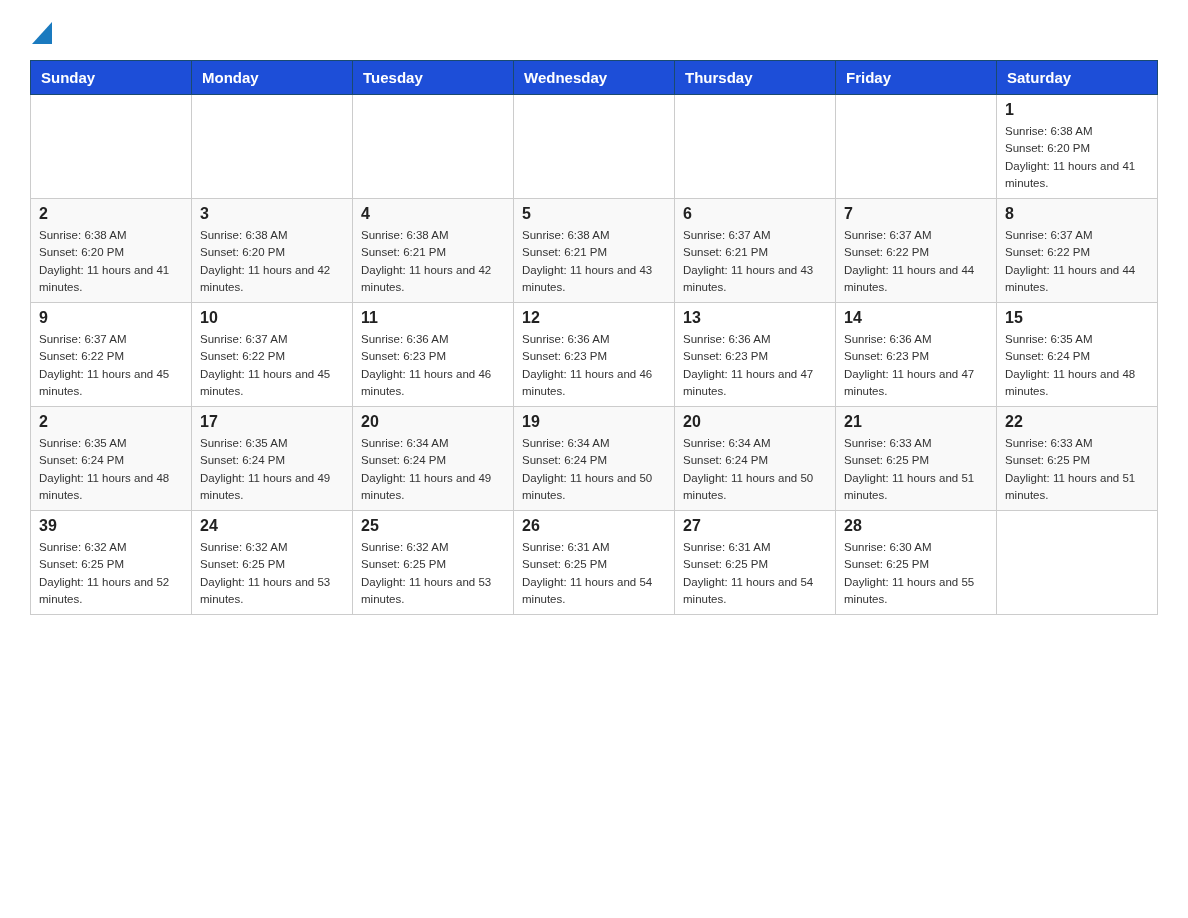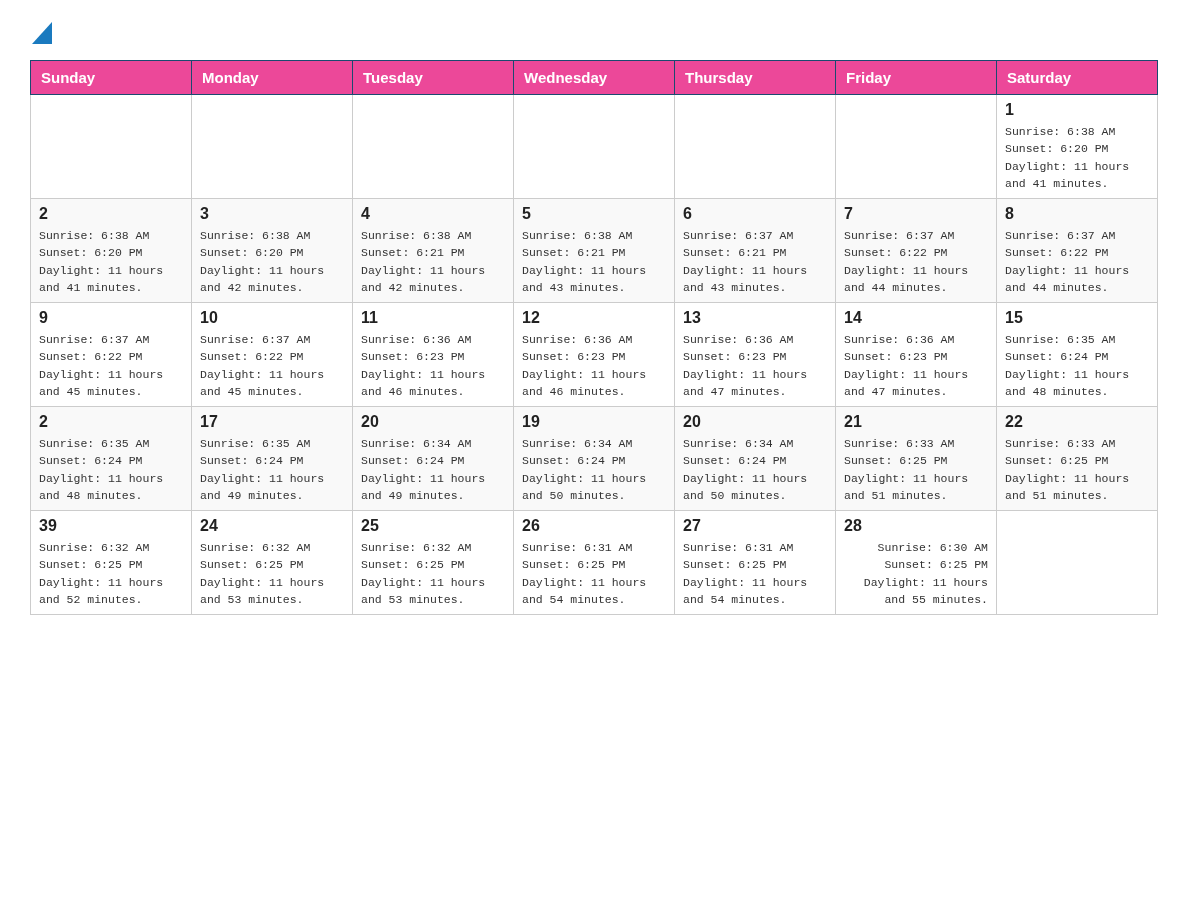--- a/index.html
+++ b/index.html
@@ -81,33 +81,32 @@
     .day-number {
       font-size: 16px;
       font-weight: bold;
       color: #222;
       margin-bottom: 4px;
     }
     .day-info {
       font-size: 11.5px;
       color: #333;
       line-height: 1.5;
-      font-family: Liberation Mono, monospace;
     }
     .empty-cell {
       background: #fff;
     }
     tr:nth-child(even) td {
       background: #f9f9f9;
     }
     tr:nth-child(odd) td {
       background: #fff;
     }
     .calendar thead tr th {
-      background-color: #ec4899;
+      background-color: #1d4ed8;
     }
   </style>
 </head>
 <body>
 
 <div class="header">
   <div class="logo-wrapper">
     <div class="logo-line1">
       <span class="logo-text-general"></span>
       <svg width="20" height="22" viewBox="0 0 20 22" style="margin-left:2px;margin-top:2px;">
@@ -310,20 +309,20 @@
 Daylight: 11 hours and 54 minutes.</div>
         </td>
         <td>
           <div class="day-number">27</div>
           <div class="day-info" style="white-space: pre-line;">Sunrise: 6:31 AM
 Sunset: 6:25 PM
 Daylight: 11 hours and 54 minutes.</div>
         </td>
         <td>
           <div class="day-number">28</div>
-          <div class="day-info" style="white-space: pre-line; text-align: right;">Sunrise: 6:30 AM
+          <div class="day-info" style="white-space: pre-line;">Sunrise: 6:30 AM
 Sunset: 6:25 PM
 Daylight: 11 hours and 55 minutes.</div>
         </td>
         <td class="empty-cell"></td>
       </tr>
     </tbody>
 </table>
 
 </body></html>

